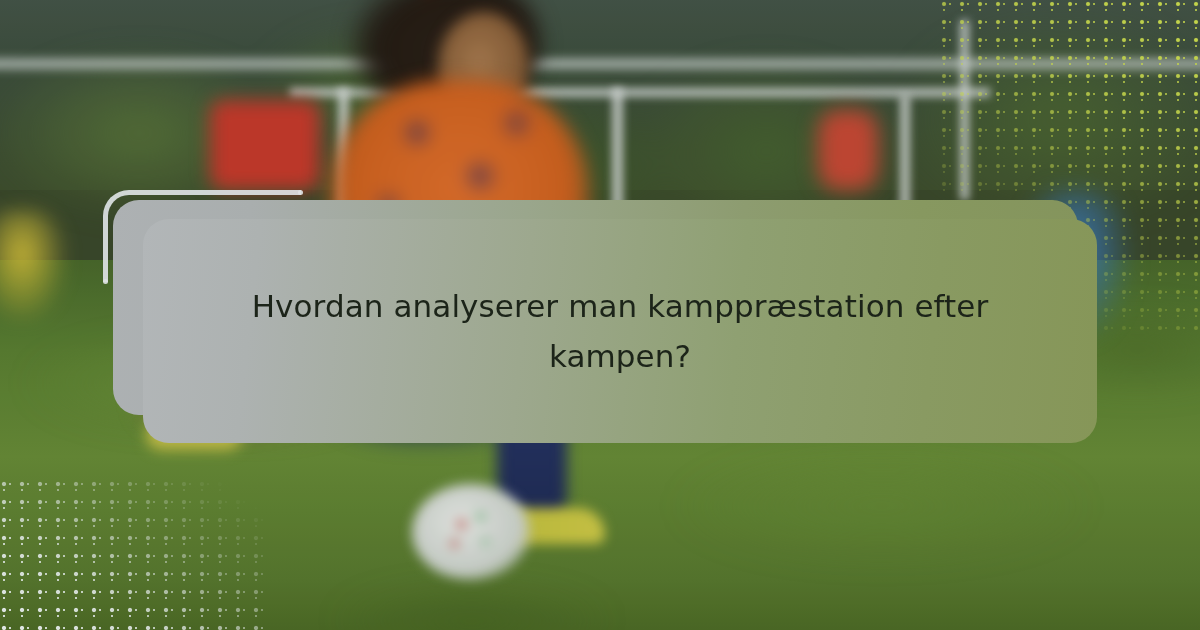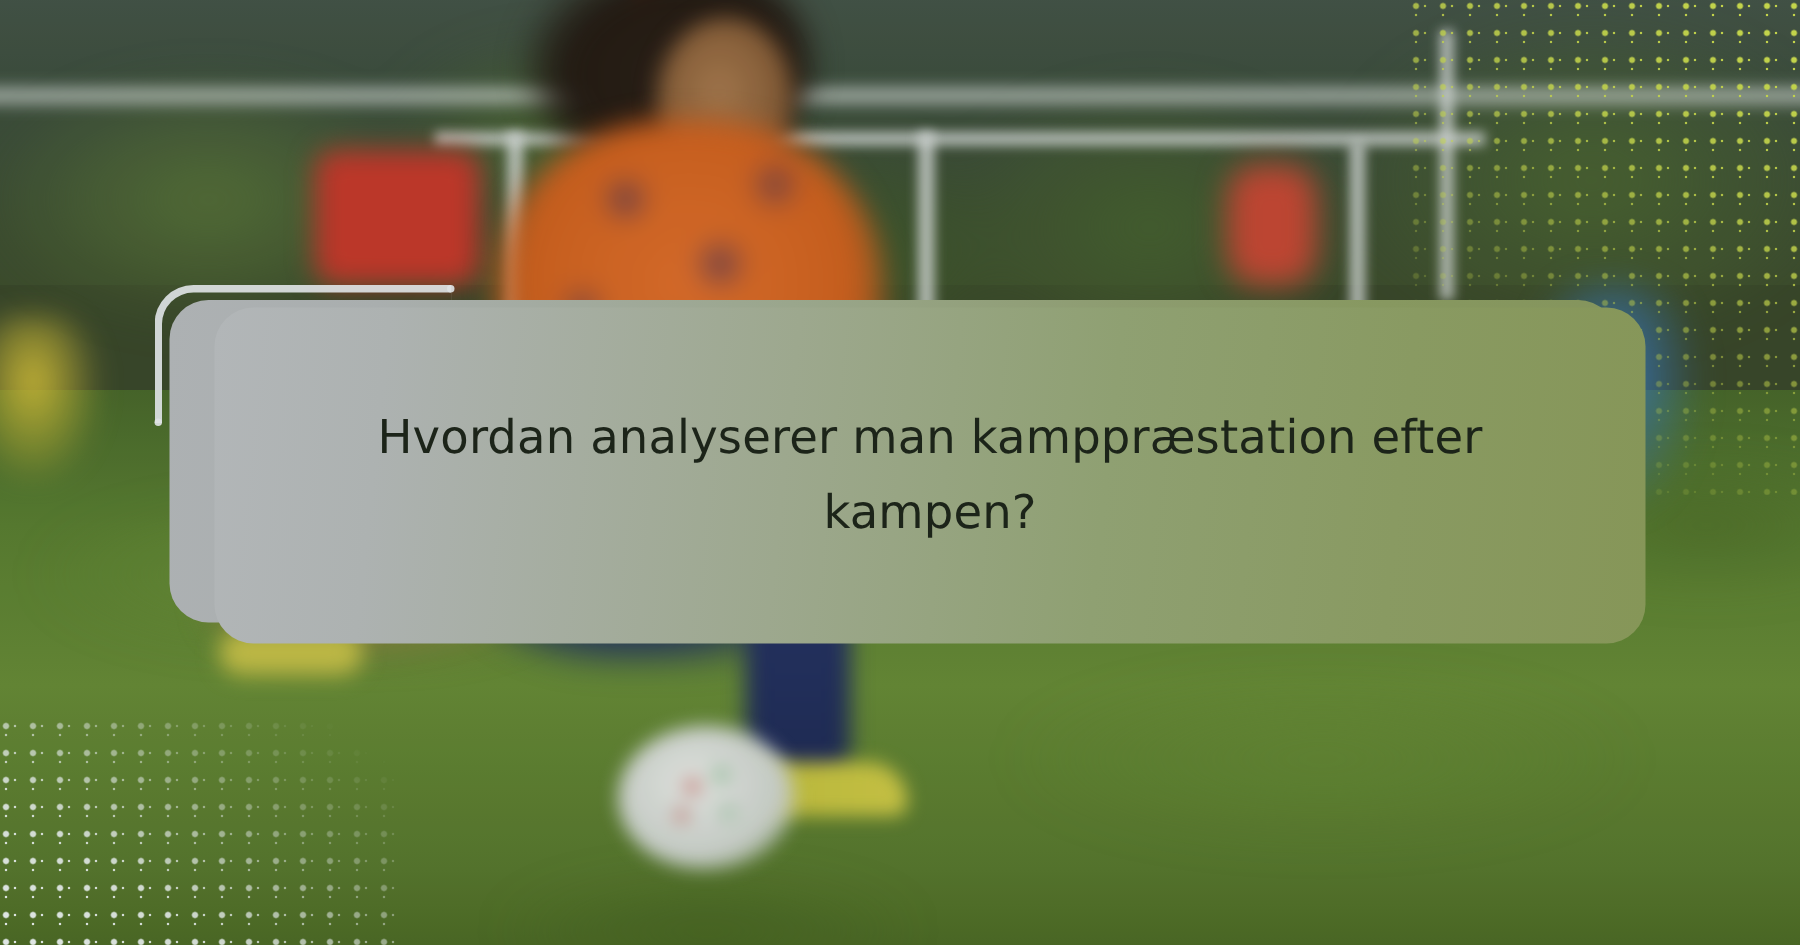--- a/index.html
+++ b/index.html
@@ -235,21 +235,21 @@
     left: 113px;
     top: 200px;
     width: 965px;
     height: 215px;
     border-radius: 26px;
     background: linear-gradient(96deg, #adb1b3 0%, #a9aeae 14%, #9aa68c 42%, #8d9c70 64%, #879860 82%, #84945c 100%);
   }
   .card-front {
     position: absolute;
     left: 143px;
-    top: 205px;
+    top: 219px;
     width: 954px;
     height: 224px;
     border-radius: 26px;
     background: linear-gradient(96deg, #b2b6b8 0%, #adb2b1 12%, #9da88e 40%, #8fa072 62%, #899a62 82%, #869658 100%);
     display: flex;
     align-items: center;
     justify-content: center;
   }
 
   .card-title {

